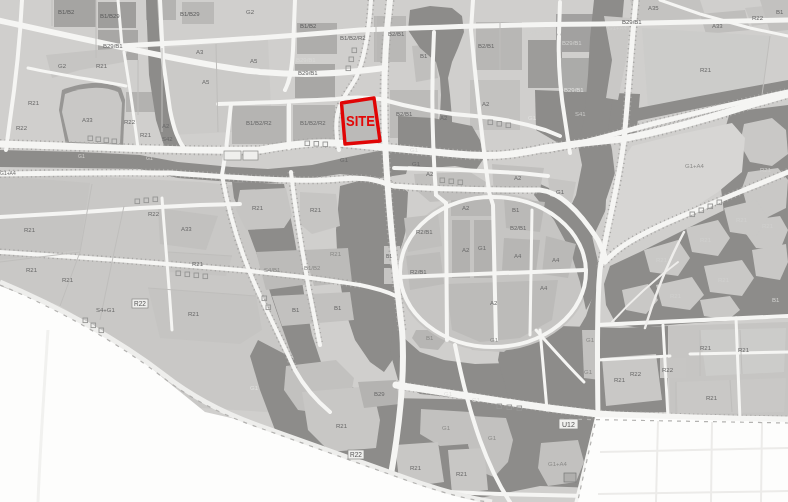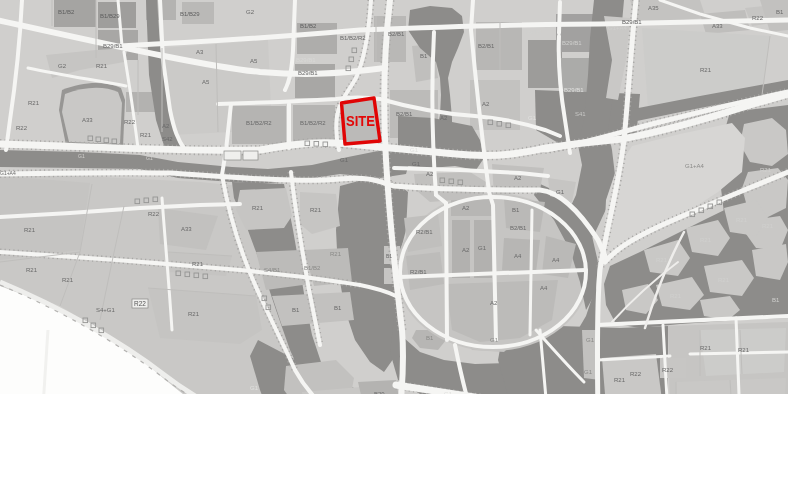--- a/index.html
+++ b/index.html
@@ -1,16 +1,16 @@
 <!DOCTYPE html>
 <html><head>
 <meta charset="utf-8">
 <style>
 html,body{margin:0;padding:0;background:#ffffff;}
-#map{width:788px;height:394px;position:relative;overflow:hidden;font-family:"Liberation Sans",sans-serif;}
+#map{width:788px;height:502px;position:relative;overflow:hidden;font-family:"Liberation Sans",sans-serif;}
 text{font-family:"Liberation Sans",sans-serif;}
 </style>
 </head>
 <body>
 
 <div id="map">
 <svg width="788" height="502" viewBox="0 0 788 502" xmlns="http://www.w3.org/2000/svg">
 
 <rect x="0" y="0" width="788" height="502" fill="#d0cfcd"></rect>
 

